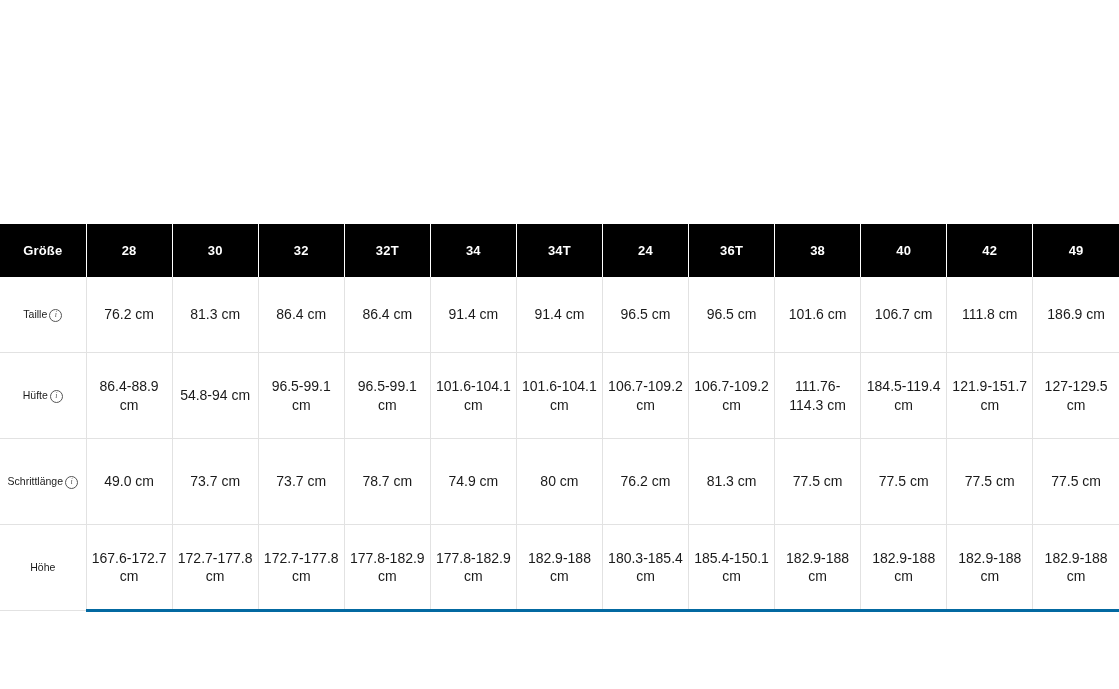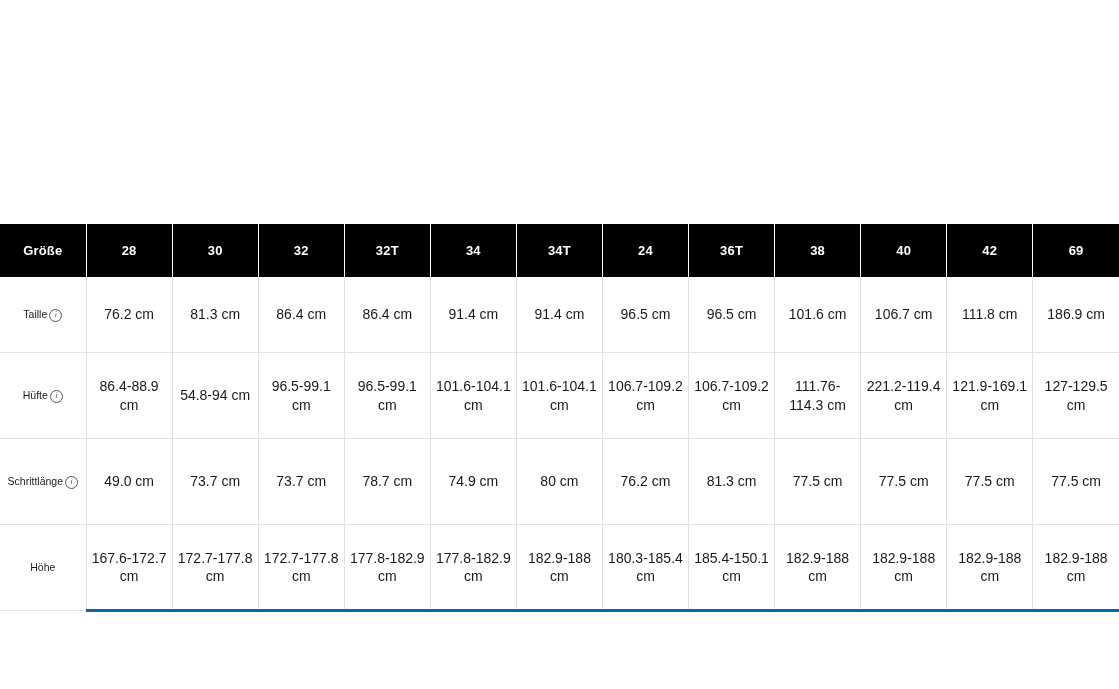--- a/index.html
+++ b/index.html
@@ -131,21 +131,21 @@
           <th>30</th>
           <th>32</th>
           <th>32T</th>
           <th>34</th>
           <th>34T</th>
           <th>24</th>
           <th>36T</th>
           <th>38</th>
           <th>40</th>
           <th>42</th>
-          <th>69</th>
+          <th>49</th>
         </tr>
       </thead>
       <tbody>
 
         <tr class="short">
           <th class="row-label"><span class="row-label-inner">Taille</span><span class="info-icon">i</span></th>
           <td>76.2 cm</td>
           <td>81.3 cm</td>
           <td>86.4 cm</td>
           <td>86.4 cm</td>
@@ -163,22 +163,22 @@
           <th class="row-label"><span class="row-label-inner">Hüfte</span><span class="info-icon">i</span></th>
           <td>86.4-88.9 cm</td>
           <td>54.8-94 cm</td>
           <td>96.5-99.1 cm</td>
           <td>96.5-99.1 cm</td>
           <td>101.6-104.1 cm</td>
           <td>101.6-104.1 cm</td>
           <td>106.7-109.2 cm</td>
           <td>106.7-109.2 cm</td>
           <td>111.76-114.3 cm</td>
-          <td>221.2-119.4 cm</td>
-          <td>121.9-169.1 cm</td>
+          <td>184.5-119.4 cm</td>
+          <td>121.9-151.7 cm</td>
           <td>127-129.5 cm</td>
         </tr>
 
         <tr class="tall">
           <th class="row-label"><span class="row-label-inner">Schrittlänge</span><span class="info-icon">i</span></th>
           <td>49.0 cm</td>
           <td>73.7 cm</td>
           <td>73.7 cm</td>
           <td>78.7 cm</td>
           <td>74.9 cm</td>

